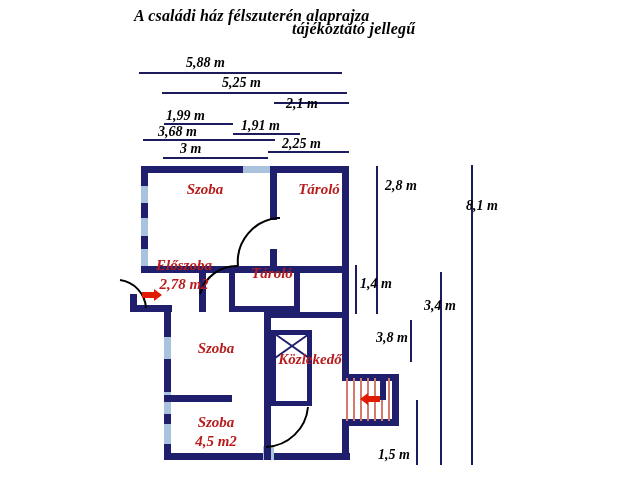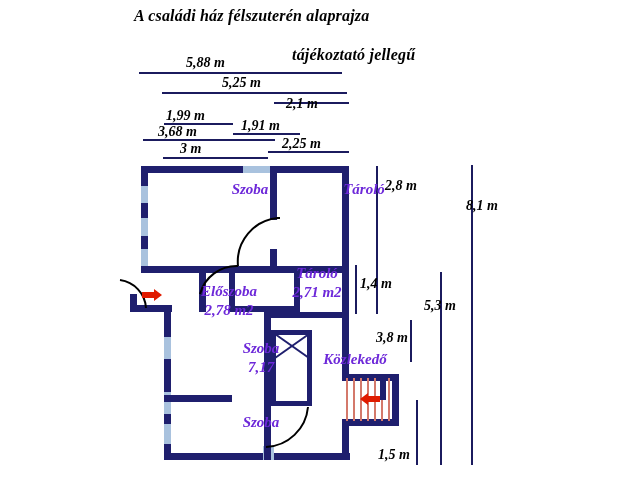--- a/index.html
+++ b/index.html
@@ -13,21 +13,21 @@
 
   
   .title-line{
     position:absolute;
     font-style:italic;
     font-weight:bold;
     color:#000000;
     white-space:nowrap;
   }
   #title1{left:134px;top:7px;font-size:16px;letter-spacing:0.2px;}
-  #title2{left:292px;top:46px;font-size:16px;letter-spacing:0.2px;}
+  #title2{left:292px;top:20px;font-size:16px;letter-spacing:0.2px;}
 
   
   .dim-line{
     position:absolute;
     height:2px;
     background:#1b1b5e;
   }
   .dim-label{
     position:absolute;
     font-style:italic;
@@ -51,25 +51,24 @@
   }
   .win{
     position:absolute;
     background:#a9c2de;
   }
 
   
   .room{
     position:absolute;
     text-align:center;
-    color:#6d28d9;
+    color:#b91c1c;
     white-space:nowrap;
     font-style:italic;
     font-weight:bold;
-    margin-left:45px;
   }
   .room .rname{display:block;font-size:15px;line-height:18px;}
   .room .rarea{display:block;font-size:15px;line-height:20px;}
 
   
   .arcsvg{position:absolute;overflow:visible;}
 
   
   #stairs{position:absolute;}
   .tread{position:absolute;width:1.5px;background:#d4796b;}
@@ -113,21 +112,21 @@
   <div class="vdim-line" style="left:376px;top:166px;width:2px;height:148px;"></div>
   <div class="dim-label" style="left:385px;top:178px;">2,8 m</div>
 
   <div class="vdim-line" style="left:471px;top:165px;width:2px;height:300px;"></div>
   <div class="dim-label" style="left:466px;top:198px;">8,1 m</div>
 
   <div class="vdim-line" style="left:355px;top:265px;width:2px;height:49px;"></div>
   <div class="dim-label" style="left:360px;top:276px;">1,4 m</div>
 
   <div class="vdim-line" style="left:440px;top:272px;width:2px;height:193px;"></div>
-  <div class="dim-label" style="left:424px;top:298px;">5,3 m</div>
+  <div class="dim-label" style="left:424px;top:298px;">3,4 m</div>
 
   <div class="vdim-line" style="left:410px;top:320px;width:2px;height:42px;"></div>
   <div class="dim-label" style="left:376px;top:330px;">3,8 m</div>
 
   <div class="vdim-line" style="left:416px;top:400px;width:2px;height:65px;"></div>
   <div class="dim-label" style="left:378px;top:447px;">1,5 m</div>
 
   <div class="wall" style="left:141px;top:166px;width:208px;height:7px;"></div>
   <div class="win" style="left:243px;top:166px;width:27px;height:7px;"></div>
 
@@ -228,36 +227,35 @@
   </svg>
 
   <div class="room" style="left:150px;top:180px;width:110px;">
     <span class="rname">Szoba</span>
   </div>
 
   <div class="room" style="left:276px;top:180px;width:86px;">
     <span class="rname">Tároló</span>
   </div>
 
-  <div class="room" style="left:136px;top:282px;width:96px;">
+  <div class="room" style="left:136px;top:256px;width:96px;">
     <span class="rname">Előszoba</span>
     <span class="rarea">2,78 m2</span>
   </div>
 
   <div class="room" style="left:232px;top:264px;width:80px;">
     <span class="rname">Tároló</span>
-    <span class="rarea">2,71 m2</span>
   </div>
 
   <div class="room" style="left:172px;top:339px;width:88px;">
     <span class="rname">Szoba</span>
-    <span class="rarea">7,17</span>
   </div>
 
   <div class="room" style="left:268px;top:350px;width:84px;">
     <span class="rname">Közlekedő</span>
   </div>
 
   <div class="room" style="left:172px;top:413px;width:88px;">
     <span class="rname">Szoba</span>
+    <span class="rarea">4,5 m2</span>
   </div>
 
 </div>
 
 </body></html>

